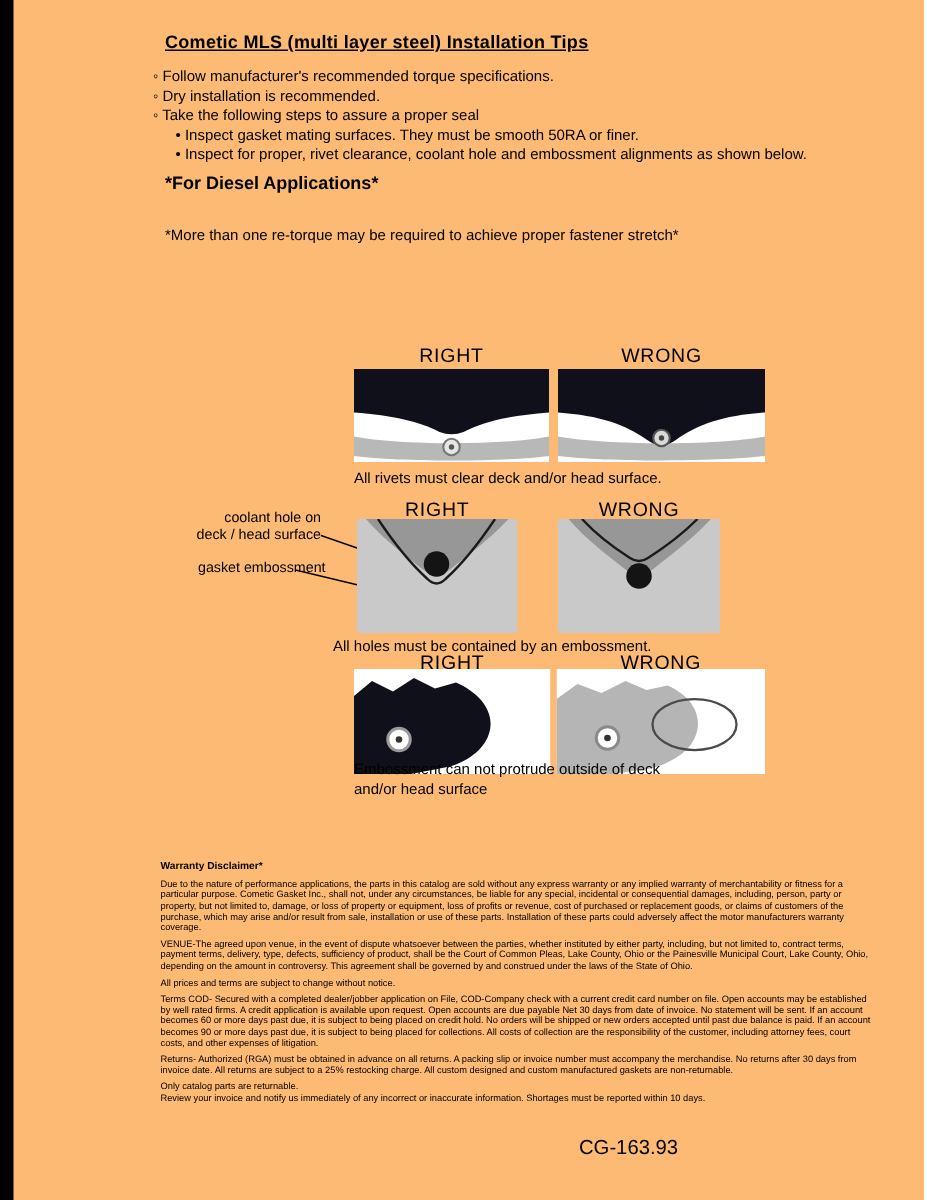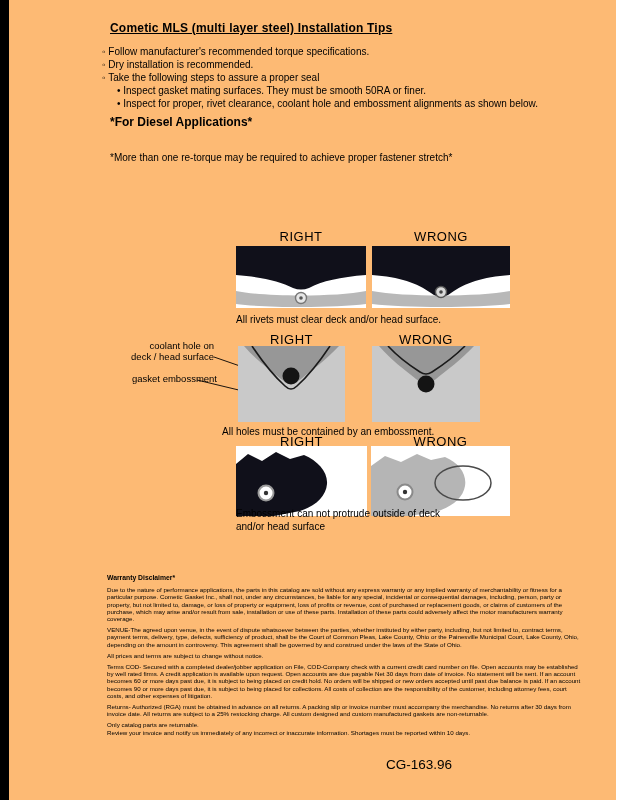--- a/index.html
+++ b/index.html
@@ -143,14 +143,14 @@
     <div class="disc-heading">Warranty Disclaimer*</div>
     <p>Due to the nature of performance applications, the parts in this catalog are sold without any express warranty or any implied warranty of merchantability or fitness for a particular purpose.  Cometic Gasket Inc., shall not, under any circumstances, be liable for any special, incidental or consequential damages, including, person, party or property, but not limited to, damage, or loss of property or equipment, loss of profits or revenue, cost of purchased or replacement goods, or claims of customers of the purchase, which may arise and/or result from sale, installation or use of these parts.  Installation of these parts could adversely affect the motor manufacturers warranty coverage.</p>
     <p>VENUE-The agreed upon venue, in the event of dispute whatsoever between the parties, whether instituted by either party, including, but not limited to, contract terms, payment terms, delivery, type, defects, sufficiency of product, shall be the Court of Common Pleas, Lake County, Ohio or the Painesville Municipal Court, Lake County, Ohio, depending on the amount in controversy. This agreement shall be governed by and construed under the laws of the State of Ohio.</p>
     <p>All prices and terms are subject to change without notice.</p>
     <p>Terms COD- Secured with a completed dealer/jobber application on File, COD-Company check with a current credit card number on file.  Open accounts may be established by well rated firms.  A credit application is available upon request.  Open accounts are due payable Net 30 days from date of invoice.  No statement will be sent.  If an account becomes 60 or more days past due, it is subject to being placed on credit hold.  No orders will be shipped or new orders accepted until past due balance is paid.  If an account becomes 90 or more days past due, it is subject to being placed for collections.  All costs of collection are the responsibility of the customer, including attorney fees, court costs, and other expenses of litigation.</p>
     <p>Returns- Authorized (RGA) must be obtained in advance on all returns.  A packing slip or invoice number must accompany the merchandise.  No returns after 30 days from invoice date.  All returns are subject to a 25% restocking charge.  All custom designed and custom manufactured gaskets are non-returnable.</p>
     <p class="tight">Only catalog parts are returnable.</p>
     <p>Review your invoice and notify us immediately of any incorrect or inaccurate information.  Shortages must be reported within 10 days.</p>
   </div>
 
-  <div class="footer-code">CG-163.96</div>
+  <div class="footer-code">CG-163.93</div>
 </div>
 
 </body></html>

